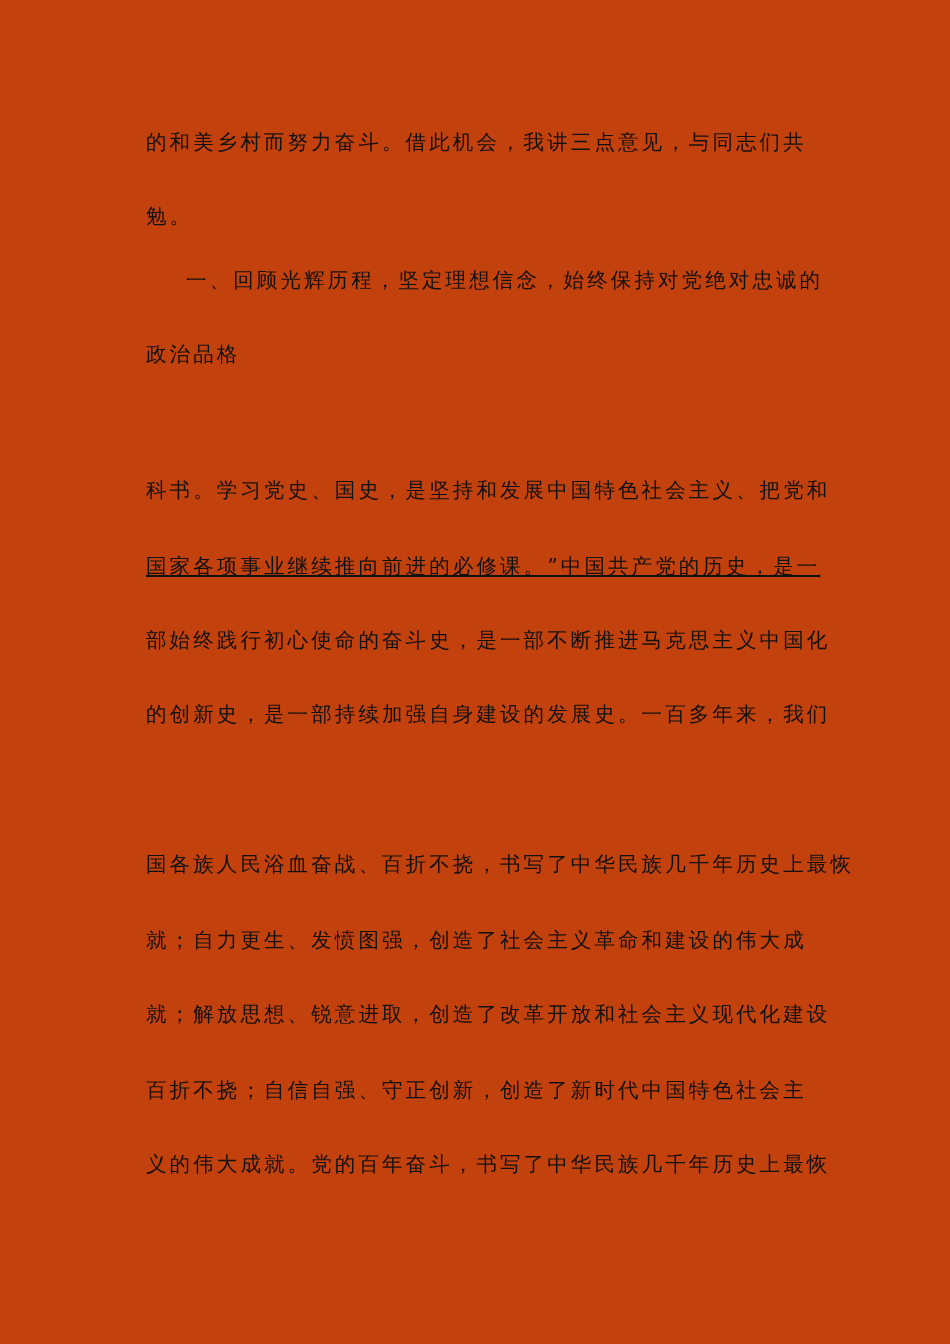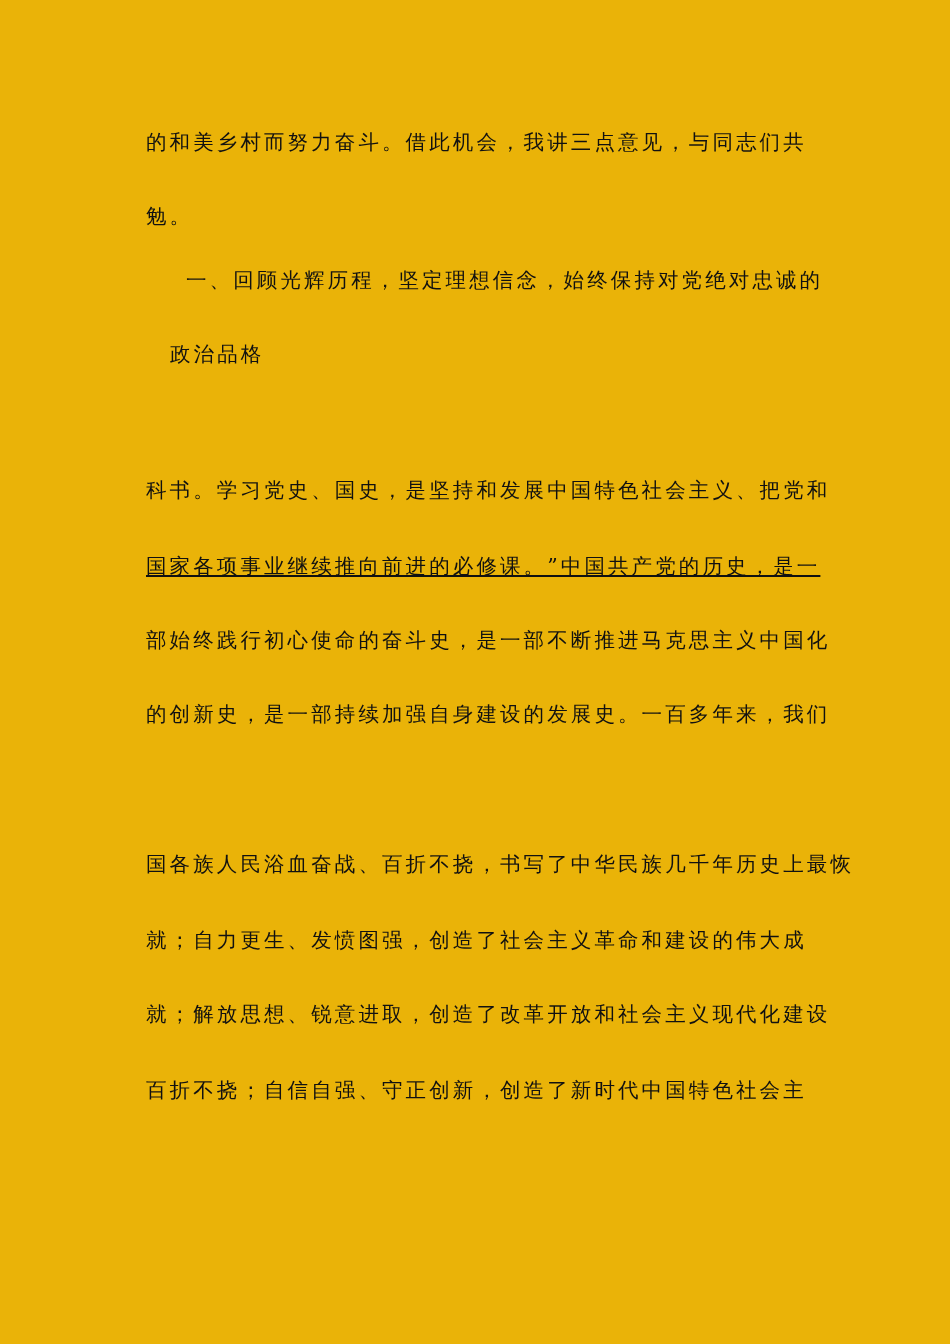--- a/index.html
+++ b/index.html
@@ -13,42 +13,43 @@
       position: relative;
       overflow: hidden;
       font-family: "DejaVu Serif", "Liberation Serif", serif;
       color: #111111;
     }
     .page {
       position: absolute;
       left: 0; top: 0;
       width: 950px;
       height: 1344px;
-      background: #eab308;
+      background: #c2410c;
     }
     .line {
       position: absolute;
       left: 146px;
       width: 660px;
       font-size: 20.5px;
       line-height: 28px;
       white-space: nowrap;
       letter-spacing: 3.1px;
     }
     .line.indent { left: 186px; }
   </style>
 </head>
 <body>
 
 <div class="page">
   <div class="line" style="top: 128px;">的和美乡村而努力奋斗。借此机会，我讲三点意见，与同志们共</div>
   <div class="line" style="top: 202px;">勉。</div>
   <div class="line indent" style="top: 266px;">一、回顾光辉历程，坚定理想信念，始终保持对党绝对忠诚的</div>
-  <div class="line" style="top: 340px; margin-left: 24px;">政治品格</div>
+  <div class="line" style="top: 340px;">政治品格</div>
   <div class="line" style="top: 476px;">科书。学习党史、国史，是坚持和发展中国特色社会主义、把党和</div>
   <div class="line" style="top: 552px; text-decoration: underline;">国家各项事业继续推向前进的必修课。”中国共产党的历史，是一</div>
   <div class="line" style="top: 626px;">部始终践行初心使命的奋斗史，是一部不断推进马克思主义中国化</div>
   <div class="line" style="top: 700px;">的创新史，是一部持续加强自身建设的发展史。一百多年来，我们</div>
   <div class="line" style="top: 850px;">国各族人民浴血奋战、百折不挠，书写了中华民族几千年历史上最恢</div>
   <div class="line" style="top: 926px;">就；自力更生、发愤图强，创造了社会主义革命和建设的伟大成</div>
   <div class="line" style="top: 1000px; text-align: right;">就；解放思想、锐意进取，创造了改革开放和社会主义现代化建设</div>
   <div class="line" style="top: 1076px;">百折不挠；自信自强、守正创新，创造了新时代中国特色社会主</div>
+  <div class="line" style="top: 1150px;">义的伟大成就。党的百年奋斗，书写了中华民族几千年历史上最恢</div>
 </div>
 
 </body></html>

